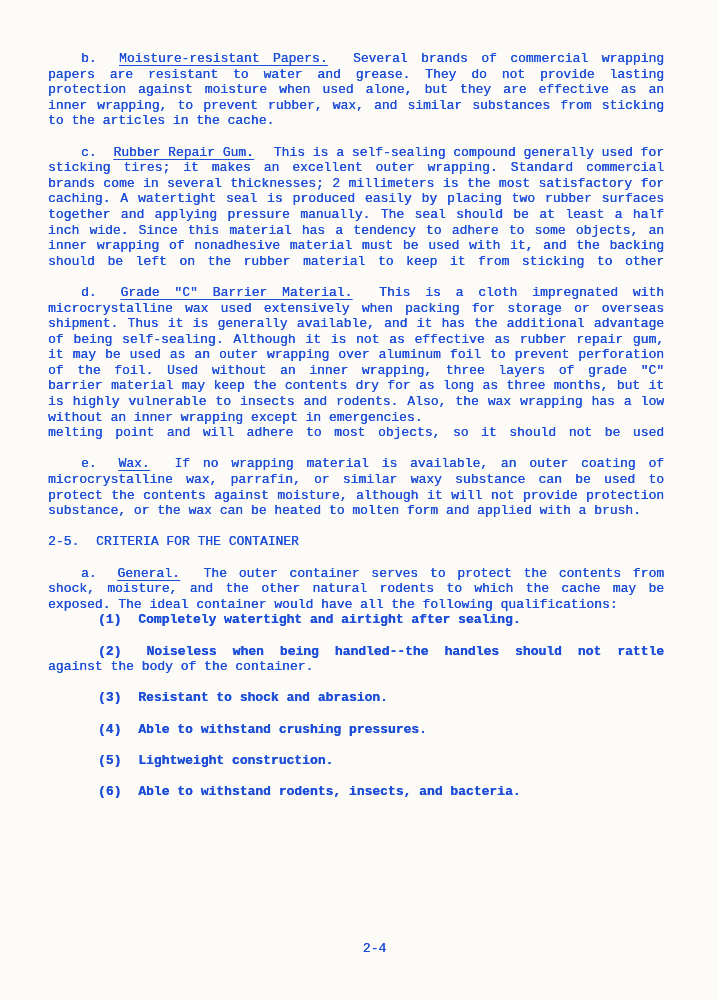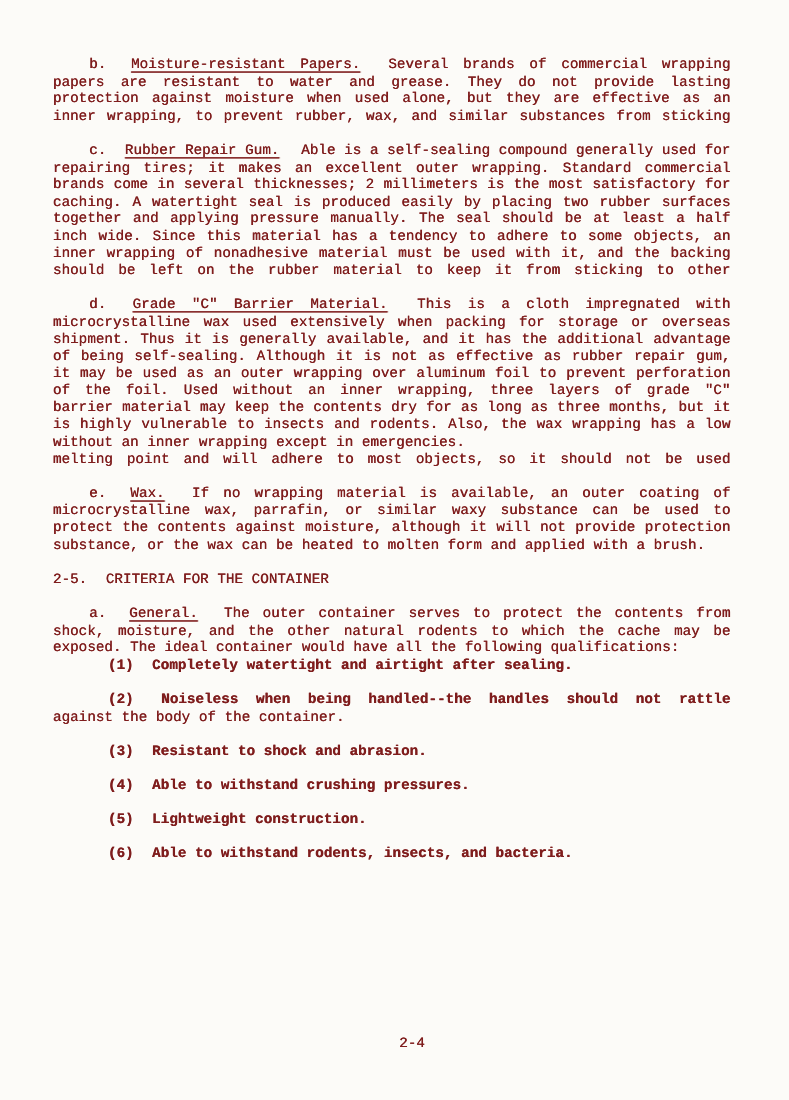--- a/index.html
+++ b/index.html
@@ -6,21 +6,21 @@
     margin: 0;
     padding: 0;
     background: #e8e6e1;
   }
   .page {
     position: relative;
     width: 717px;
     height: 1000px;
     margin: 0 auto;
     background: #fcfbf8;
-    color: #7f1d1d;
+    color: #1d4ed8;
     font-family: "Liberation Mono", "DejaVu Sans Mono", monospace;
     font-size: 13px;
     line-height: 15.6px;
     text-shadow: 0.3px 0 0 currentColor;
     box-sizing: border-box;
     padding: 51px 53px 0 48px;
     overflow: hidden;
   }
   .ln {
     text-align: justify;
@@ -75,31 +75,32 @@
   <div class="block">
     <div class="ln first jst">
       <span class="lbl">b.</span>
       <span class="hd">Moisture-resistant Papers.</span>
       <span>Several brands of commercial wrapping</span>
     </div>
     <div>
         <div class="ln jst">papers are resistant to water and grease.  They do not provide lasting</div>
         <div class="ln jst">protection against moisture when used alone, but they are effective as an</div>
         <div class="ln jst">inner wrapping, to prevent rubber, wax, and similar substances from sticking</div>
+        <div class="ln last">to the articles in the cache.</div>
       </div>
   </div>
 
   <div class="block">
     <div class="ln first jst">
       <span class="lbl">c.</span>
       <span class="hd">Rubber Repair Gum.</span>
-      <span>Able is a self-sealing compound generally used for</span>
-    </div>
-    <div>
-        <div class="ln jst">repairing tires; it makes an excellent outer wrapping.  Standard commercial</div>
+      <span>This is a self-sealing compound generally used for</span>
+    </div>
+    <div>
+        <div class="ln jst">sticking tires; it makes an excellent outer wrapping.  Standard commercial</div>
         <div class="ln jst">brands come in several thicknesses; 2 millimeters is the most satisfactory for</div>
         <div class="ln jst">caching.  A watertight seal is produced easily by placing two rubber surfaces</div>
         <div class="ln jst">together and applying pressure manually.  The seal should be at least a half</div>
         <div class="ln jst">inch wide.  Since this material has a tendency to adhere to some objects, an</div>
         <div class="ln jst">inner wrapping of nonadhesive material must be used with it, and the backing</div>
         <div class="ln jst">should be left on the rubber material to keep it from sticking to other</div>
       </div>
   </div>
 
   <div class="block">

